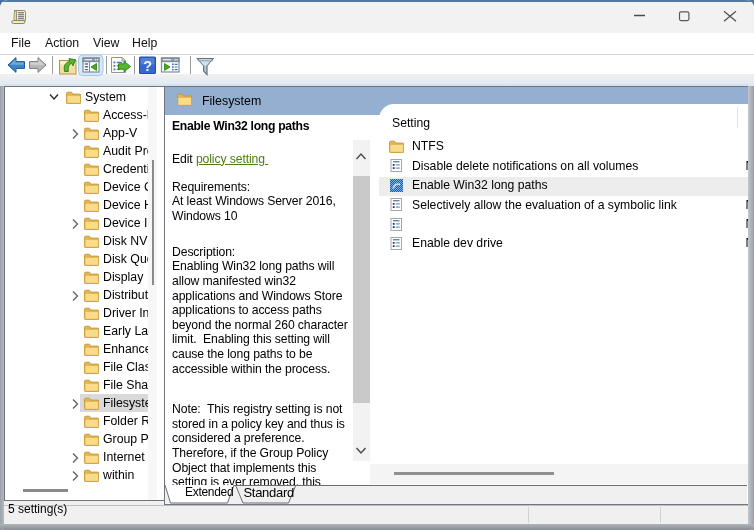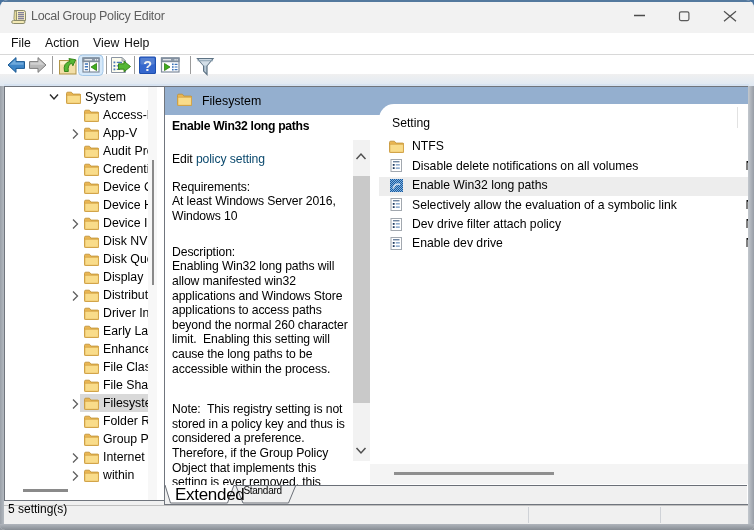--- a/index.html
+++ b/index.html
@@ -44,21 +44,20 @@
   
   #status{left:4px;top:506px;width:744px;height:18px;background:#f0f0f0;}
   #statustext{left:8px;top:502px;font-size:12px;color:#000000;}
   .sdiv{position:absolute;top:507px;width:1px;height:16px;background:#cfd2d7;}
 </style>
 </head>
 <body>
 <div id="win">
   <div class="abs" id="topborder"></div>
   <div class="abs" id="titlebar"></div>
-  <div class="abs" id="title">Local Group Policy Editor</div>
 
   <svg class="abs" style="left:11px;top:8px" width="17" height="17" viewBox="0 0 17 17">
     <path d="M3.5 2.5 h9 q2,0 2,2 l0 8 h-9 l0 -8 q0,-2 -2,-2 z" fill="#f7efc4" stroke="#8a8a6a" stroke-width="1"></path>
     <path d="M3.5 2.5 q2,0 2,2 l0 8 h-1 q-1.6,0 -1.6,-1.8 z" fill="#e8dc9a" stroke="#8a8a6a" stroke-width="0.8"></path>
     <path d="M2.5 12.5 h9.5 q2,0 2,1.5 q0,1.5 -2,1.5 h-9.5 q-1.8,0 -1.8,-1.5 q0,-1.5 1.8,-1.5 z" fill="#f3e9b4" stroke="#8a8a6a" stroke-width="1"></path>
     <g stroke="#5a5a8c" stroke-width="1.1">
       <line x1="7" y1="4.7" x2="13" y2="4.7"></line>
       <line x1="7" y1="6.7" x2="13" y2="6.7"></line>
       <line x1="7" y1="8.7" x2="13" y2="8.7"></line>
       <line x1="7" y1="10.7" x2="13" y2="10.7"></line>
@@ -68,21 +67,21 @@
   <svg class="abs" style="left:620px;top:5px" width="130" height="22" viewBox="0 0 130 22">
     <line x1="14" y1="10.5" x2="25" y2="10.5" stroke="#4c4c4c" stroke-width="1.4"></line>
     <rect x="59.5" y="6.8" width="9.4" height="8.8" rx="1.5" fill="none" stroke="#5a5a5a" stroke-width="1.2"></rect>
     <line x1="104" y1="6.2" x2="116" y2="16.2" stroke="#4f4f4f" stroke-width="1.2"></line>
     <line x1="116" y1="6.2" x2="104" y2="16.2" stroke="#4f4f4f" stroke-width="1.2"></line>
   </svg>
   <div class="abs" id="menubar"></div>
   <div class="abs menu" style="left:11px">File</div>
   <div class="abs menu" style="left:45px">Action</div>
   <div class="abs menu" style="left:93px">View</div>
-  <div class="abs menu" style="left:124px">Help</div>
+  <div class="abs menu" style="left:132px">Help</div>
   <div class="abs" id="toolbar"></div>
   <div class="abs" id="band"></div>
   <div class="abs" id="paneline"></div>
 
   <svg class="abs" style="left:0;top:54px" width="230" height="22" viewBox="0 0 230 22">
 
     <rect x="78.5" y="1" width="24.5" height="20.5" rx="4" fill="#d6e9fa" stroke="#a3c7e8"></rect>
 
     <path d="M8 11 L16 3.6 V7.6 H24.5 V14.4 H16 V18.4 Z" fill="#3f86c7" stroke="#1c5a93" stroke-width="1"></path>
     <path d="M9.5 11 L15.5 5.4 V8.6 H23.5 V10.8 H9.8 Z" fill="#7db3e0" opacity="0.8"></path>
@@ -294,21 +293,21 @@
     <div class="abs" style="left:18px;top:402px;width:45px;height:2.5px;background:#8a8a8a"></div>
   </div>
   <div class="abs" id="rpanel">
     <div id="banner"></div>
     <svg class="abs" style="left:12px;top:6px" width="15" height="13" viewBox="0 0 15 13">
         <path d="M0.5 2.5 q0-1.3 1.3-1.3 h3.6 l1.5 1.9 h6.8 q1 0 1 1 v7.4 q0 1-1 1 H1.5 q-1 0-1-1 z" fill="#eab653" stroke="#c2943a" stroke-width="0.9"></path>
         <rect x="0.9" y="4.2" width="13.4" height="8" fill="#f9dc8a" stroke="#d3a042" stroke-width="0.7"></rect>
       </svg>
     <div id="bannertxt">Filesystem</div>
     <div id="dhead">Enable Win32 long paths</div>
-    <div class="dline" style="top:64.6px">Edit <span style="color:#0c4a6e;">policy setting&nbsp;</span></div>
+    <div class="dline" style="top:64.6px">Edit <span style="color:#4d7c0f;text-decoration:underline">policy setting&nbsp;</span></div>
     <div class="dline" style="top:92.8px">Requirements:
 At least Windows Server 2016,
 Windows 10</div>
     <div class="dline" style="top:157.7px">Description:
 Enabling Win32 long paths will
 allow manifested win32
 applications and Windows Store
 applications to access paths
 beyond the normal 260 character
 limit.&nbsp; Enabling this setting will
@@ -376,21 +375,20 @@
       <div class="lrow" style="top:94.1px">Selectively allow the evaluation of a symbolic link</div>
       <div class="nrow" style="top:94.1px">Not configured</div>
       <svg class="abs" style="left:11px;top:114px" width="13" height="13" viewBox="0 0 13 13">
           <rect x="1" y="0.5" width="10.5" height="12" fill="#fff" stroke="#a2a8af"></rect>
           <line x1="3" y1="2.8" x2="9.5" y2="2.8" stroke="#33527a"></line>
           <rect x="2.8" y="5" width="1.8" height="1.8" fill="#1f3a5f"></rect>
           <line x1="5.8" y1="5.9" x2="9.8" y2="5.9" stroke="#4e7bb0"></line>
           <rect x="2.8" y="8.2" width="1.8" height="1.8" fill="#1f3a5f"></rect>
           <line x1="5.8" y1="9.1" x2="9.8" y2="9.1" stroke="#4e7bb0"></line>
         </svg>
-      <div class="lrow" style="top:113.5px">Dev drive filter attach policy</div>
       <div class="nrow" style="top:113.5px">Not configured</div>
       <svg class="abs" style="left:11px;top:133.4px" width="13" height="13" viewBox="0 0 13 13">
           <rect x="1" y="0.5" width="10.5" height="12" fill="#fff" stroke="#a2a8af"></rect>
           <line x1="3" y1="2.8" x2="9.5" y2="2.8" stroke="#33527a"></line>
           <rect x="2.8" y="5" width="1.8" height="1.8" fill="#1f3a5f"></rect>
           <line x1="5.8" y1="5.9" x2="9.8" y2="5.9" stroke="#4e7bb0"></line>
           <rect x="2.8" y="8.2" width="1.8" height="1.8" fill="#1f3a5f"></rect>
           <line x1="5.8" y1="9.1" x2="9.8" y2="9.1" stroke="#4e7bb0"></line>
         </svg>
       <div class="lrow" style="top:132.9px">Enable dev drive</div>
@@ -401,21 +399,21 @@
       <div style="position:absolute;left:24px;top:7.5px;width:160px;height:3px;background:#8f8f8f"></div>
     </div>
 
     <svg style="position:absolute;left:0;top:397px" width="582" height="20" viewBox="0 0 582 20">
       <rect x="0" y="1.5" width="582" height="18.5" fill="#f0f0f0"></rect>
       <line x1="69" y1="1.5" x2="582" y2="1.5" stroke="#6a6f77" stroke-width="1"></line>
       <polygon points="0,1 69,1 62.5,19 5.5,19" fill="#ffffff"></polygon>
       <polyline points="0,1 5.5,19 62.5,19 69,1" fill="none" stroke="#6a6f77" stroke-width="1"></polyline>
       <polyline points="71,2 78,19 123.5,19 130.5,2" fill="none" stroke="#6a6f77" stroke-width="1"></polyline>
     </svg>
-    <div style="position:absolute;left:10px;top:398.3px;font-size:17px;letter-spacing:-0.3px">Extended</div>
-    <div style="position:absolute;left:78.5px;top:398.3px;font-size:10px;letter-spacing:-0.3px">Standard</div>
+    <div style="position:absolute;left:20px;top:398.3px;font-size:12px;letter-spacing:-0.3px">Extended</div>
+    <div style="position:absolute;left:78.5px;top:398.3px;font-size:13px;letter-spacing:-0.3px">Standard</div>
   </div>
   <div class="abs" id="status"></div>
   <div class="abs" style="left:4px;top:505px;width:744px;height:1px;background:#bfbfbf"></div>
   <div class="abs" id="statustext">5 setting(s)</div>
   <div class="sdiv" style="left:528px"></div>
   <div class="sdiv" style="left:660px"></div>
 </div>
 
 </body></html>

